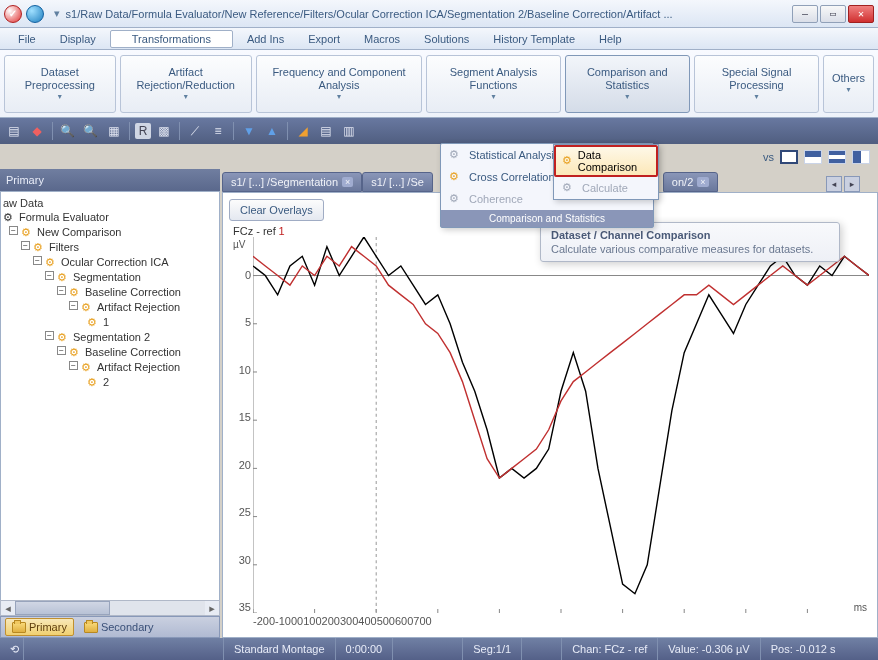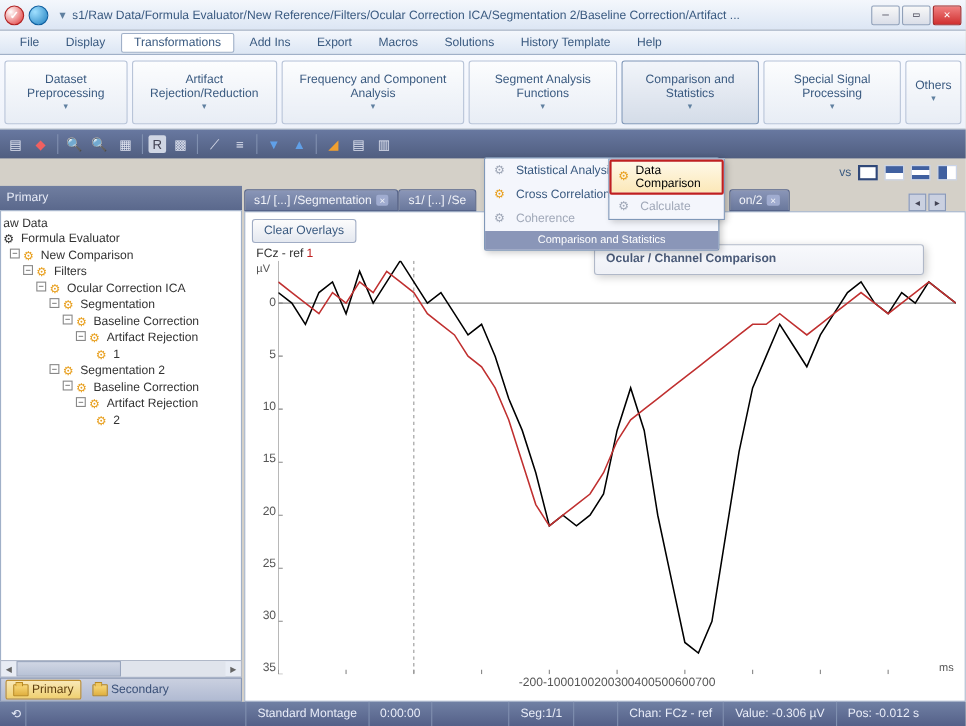--- a/index.html
+++ b/index.html
@@ -8,21 +8,21 @@
 .app-icon{width:18px;height:18px;border-radius:50%;background:radial-gradient(circle at 30% 30%,#fff,#e03030);border:1px solid #b02020;margin-right:4px;display:flex;align-items:center;justify-content:center}
 .app-icon:after{content:"✓";color:#fff;font-size:10px;font-weight:bold}
 .globe-icon{width:18px;height:18px;border-radius:50%;background:radial-gradient(circle at 30% 30%,#a0e0ff,#2080c0);margin-right:4px;border:1px solid #1060a0}
 .title-arrow{color:#6080a0;margin:0 6px}
 .title-text{color:#3a5a80;white-space:nowrap;overflow:hidden;text-overflow:ellipsis;flex:1}
 .win-btns{display:flex;gap:2px;margin-left:auto}
 .win-btn{width:26px;height:18px;background:linear-gradient(#f8f8f8,#dadee8);border:1px solid #90a0b8;border-radius:2px;display:flex;align-items:center;justify-content:center;font-family:monospace;font-size:10px;color:#445}
 .win-btn.close{background:linear-gradient(#f08080,#d03030);color:#fff;border-color:#a02020}
 .menubar{height:22px;background:linear-gradient(#f4f7fc,#dce6f4);display:flex;align-items:center;gap:4px;padding:0 8px;border-bottom:1px solid #a0b0c8}
 .menu-item{padding:3px 10px;color:#3a5a80;border-radius:2px}
-.menu-item.active{background:#fff;border:1px solid #a0b0c8;padding:2px 11px}
+.menu-item.active{background:#fff;border:1px solid #a0b0c8;padding:2px 21px}
 .ribbon{height:68px;background:linear-gradient(#f8faff,#eef2fa);display:flex;align-items:center;padding:4px;gap:4px;border-bottom:1px solid #a0b0c8}
 .ribbon-btn{height:58px;background:linear-gradient(#fcfdfe,#e8edf5);border:1px solid #b8c4d8;border-radius:3px;padding:4px 8px;display:flex;flex-direction:column;align-items:center;justify-content:center;text-align:center;color:#3a5a80;line-height:1.2}
 .ribbon-btn.open{background:linear-gradient(#f2f5fa,#d4dce8);border-color:#8098b8}
 .ribbon-btn .arrow{font-size:8px;color:#6080a0}
 .toolbar{height:26px;background:linear-gradient(#6878a0,#505e80);display:flex;align-items:center;padding:0 4px;gap:3px}
 .tool-icon{width:20px;height:20px;display:flex;align-items:center;justify-content:center;color:#e0e4f0;font-size:12px}
 .tool-sep{width:1px;height:18px;background:#8090b0;margin:0 2px}
 .dropdown-panel{position:absolute;left:440px;top:143px;width:214px;background:#f4f6fc;border:1px solid #8098b8;border-radius:2px;box-shadow:2px 2px 6px rgba(0,0,0,0.2);z-index:50}
 .dd-item{padding:4px 8px;display:flex;align-items:center;gap:6px;color:#3a5a80}
 .dd-item.disabled{color:#a0a8b8}
@@ -51,21 +51,21 @@
 .bt-tab{display:flex;align-items:center;gap:3px;padding:2px 6px;color:#3a5078}
 .bt-tab.active{background:linear-gradient(#f8e8b8,#f0d070);border:1px solid #c09030;border-radius:2px;color:#604010}
 .folder-icon{width:14px;height:11px;background:linear-gradient(#f8d878,#e0b040);border:1px solid #b88820;border-radius:1px;position:relative}
 .folder-icon:before{content:"";position:absolute;top:-3px;left:1px;width:5px;height:3px;background:#f0c860;border:1px solid #b88820;border-bottom:none;border-radius:1px 1px 0 0}
 .plot-area{position:absolute;left:222px;top:192px;right:0;bottom:22px;background:#fff;border:1px solid #a0b0c8}
 .clear-btn{position:absolute;left:6px;top:6px;padding:4px 10px;background:linear-gradient(#fcfcfc,#e4e8f0);border:1px solid #a0acc4;border-radius:3px;color:#3a5a80}
 .plot-label{position:absolute;left:10px;top:32px;color:#333;font-size:10px}
 .plot-label .r1{color:#c02020}
 .y-unit{position:absolute;left:10px;top:46px;font-size:10px;color:#555}
 .svg-wrap{position:absolute;left:30px;top:44px;right:8px;bottom:24px}
-.x-labels{position:absolute;left:30px;right:8px;bottom:8px;height:14px;display:flex;justify-content:center;color:#555;font-size:10px}
+.x-labels{position:absolute;left:30px;right:8px;bottom:8px;height:14px;display:flex;justify-content:flex-start;color:#555;font-size:10px}
 .y-labels{position:absolute;left:6px;top:44px;bottom:24px;width:22px;color:#555;font-size:10px}
 .y-labels span{position:absolute;right:0}
 .x-unit{position:absolute;right:10px;bottom:24px;font-size:10px;color:#555}
 .statusbar{position:absolute;left:0;bottom:0;right:0;height:22px;background:linear-gradient(#7080a4,#546088);display:flex;align-items:center;color:#e8ecf8;font-size:10px}
 .sb-cell{padding:0 10px;height:100%;display:flex;align-items:center;border-right:1px solid #8090b0}
 .tr-right{position:absolute;right:0;top:145px;height:24px;display:flex;align-items:center;gap:6px;padding-right:8px;z-index:30}
 .tr-box{width:18px;height:14px;border:1px solid #cad4e8;background:#e8ecf8}
 </style>
 </head>
 <body>
@@ -176,21 +176,22 @@
         <span>Data Comparison</span>
       </div>
   <div class="dd-item disabled">
         <span class="dd-gear">⚙</span>
         <span>Calculate</span>
       </div>
  </div>
 </div>
 
 <div class="tooltip">
- <div class="tooltip-title">Ocular / Channel Comparison</div>
+ <div class="tooltip-title">Dataset / Channel Comparison</div>
+ <div class="tooltip-body">Calculate various comparative measures for datasets.</div>
 </div>
 
 <div class="primary-hdr">
     <span>Primary</span>
   </div>
 
 <div class="tab-strip">
  <div class="tab">
       <span>s1/ [...] /Segmentation</span>
       <span class="x">×</span>

